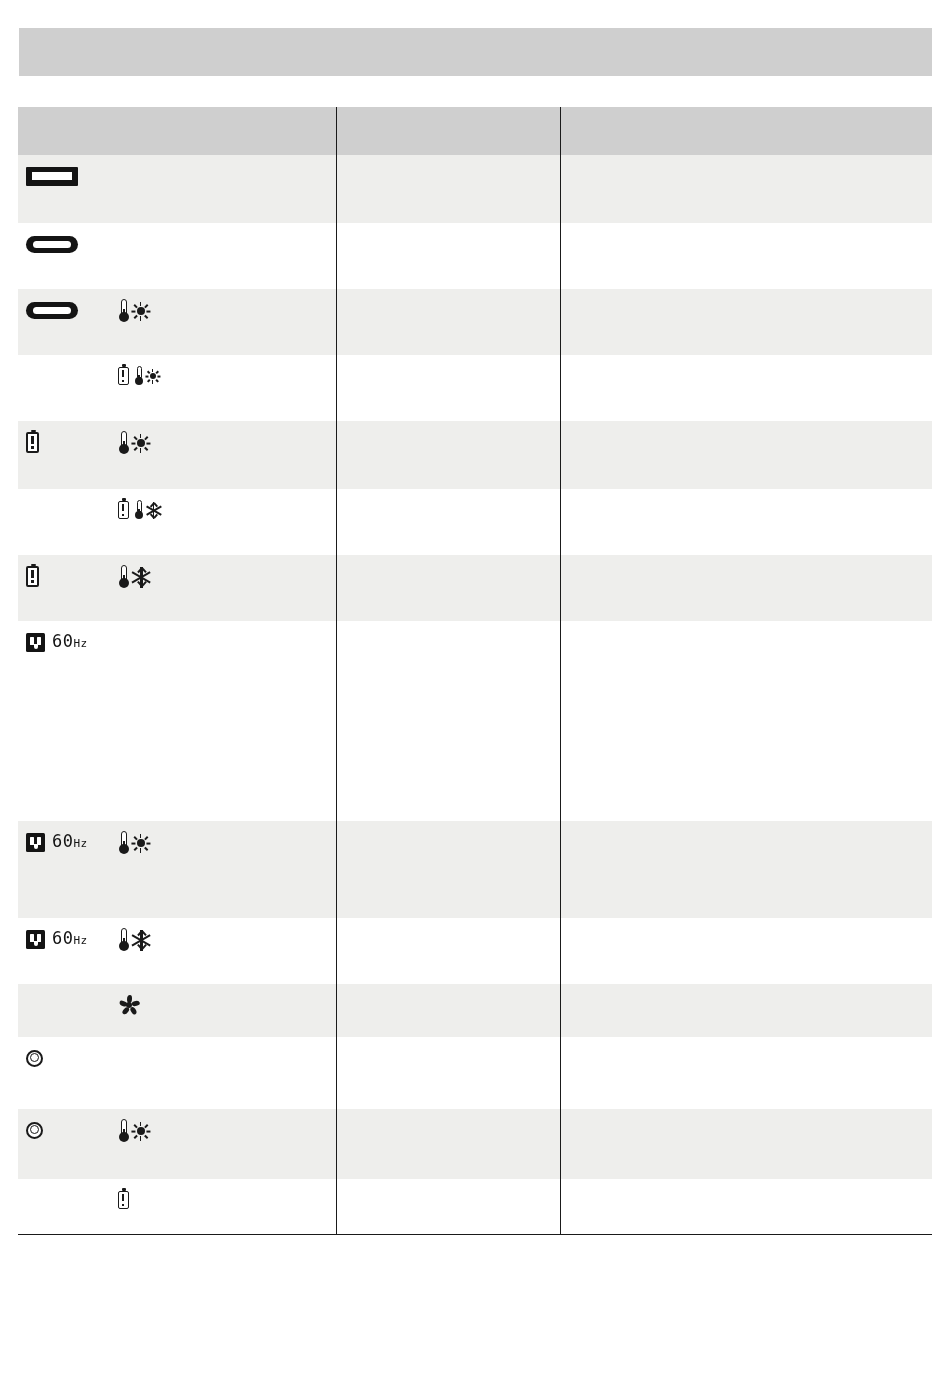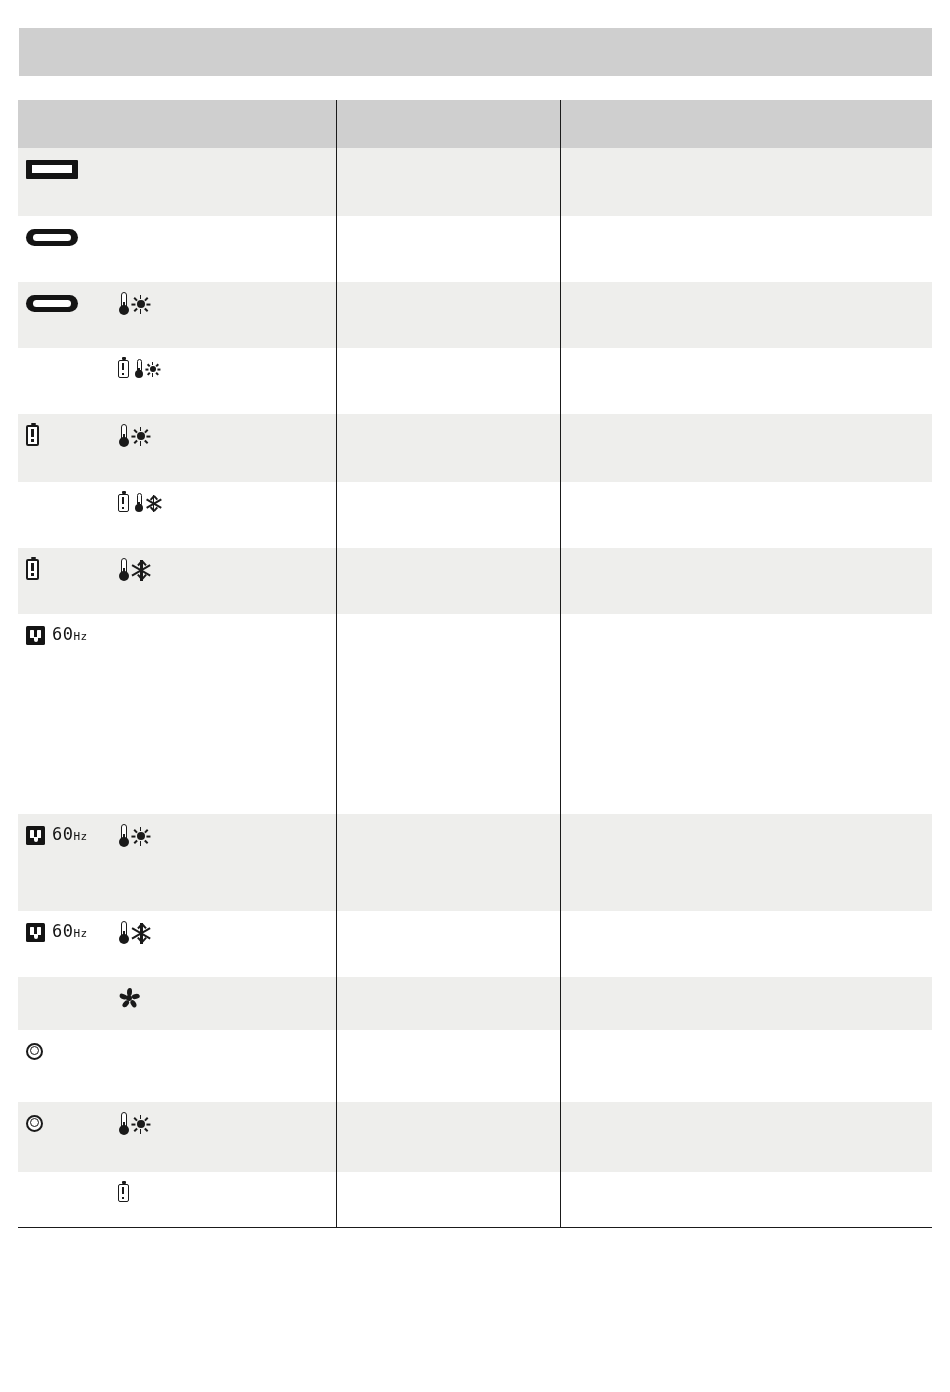--- a/index.html
+++ b/index.html
@@ -39,21 +39,21 @@
     font-size: 15px;
     line-height: 20px;
     color: #000;
     white-space: pre;
   }
 
   
   .spec-table {
     position: absolute;
     left: 18px;
-    top: 100px;
+    top: 107px;
     width: 914px;
     border-collapse: collapse;
     table-layout: fixed;
   }
   .spec-table col.c0 { width: 318px; }
   .spec-table col.c1 { width: 224px; }
   .spec-table col.c2 { width: 372px; }
 
   .spec-table th,
   .spec-table td {

